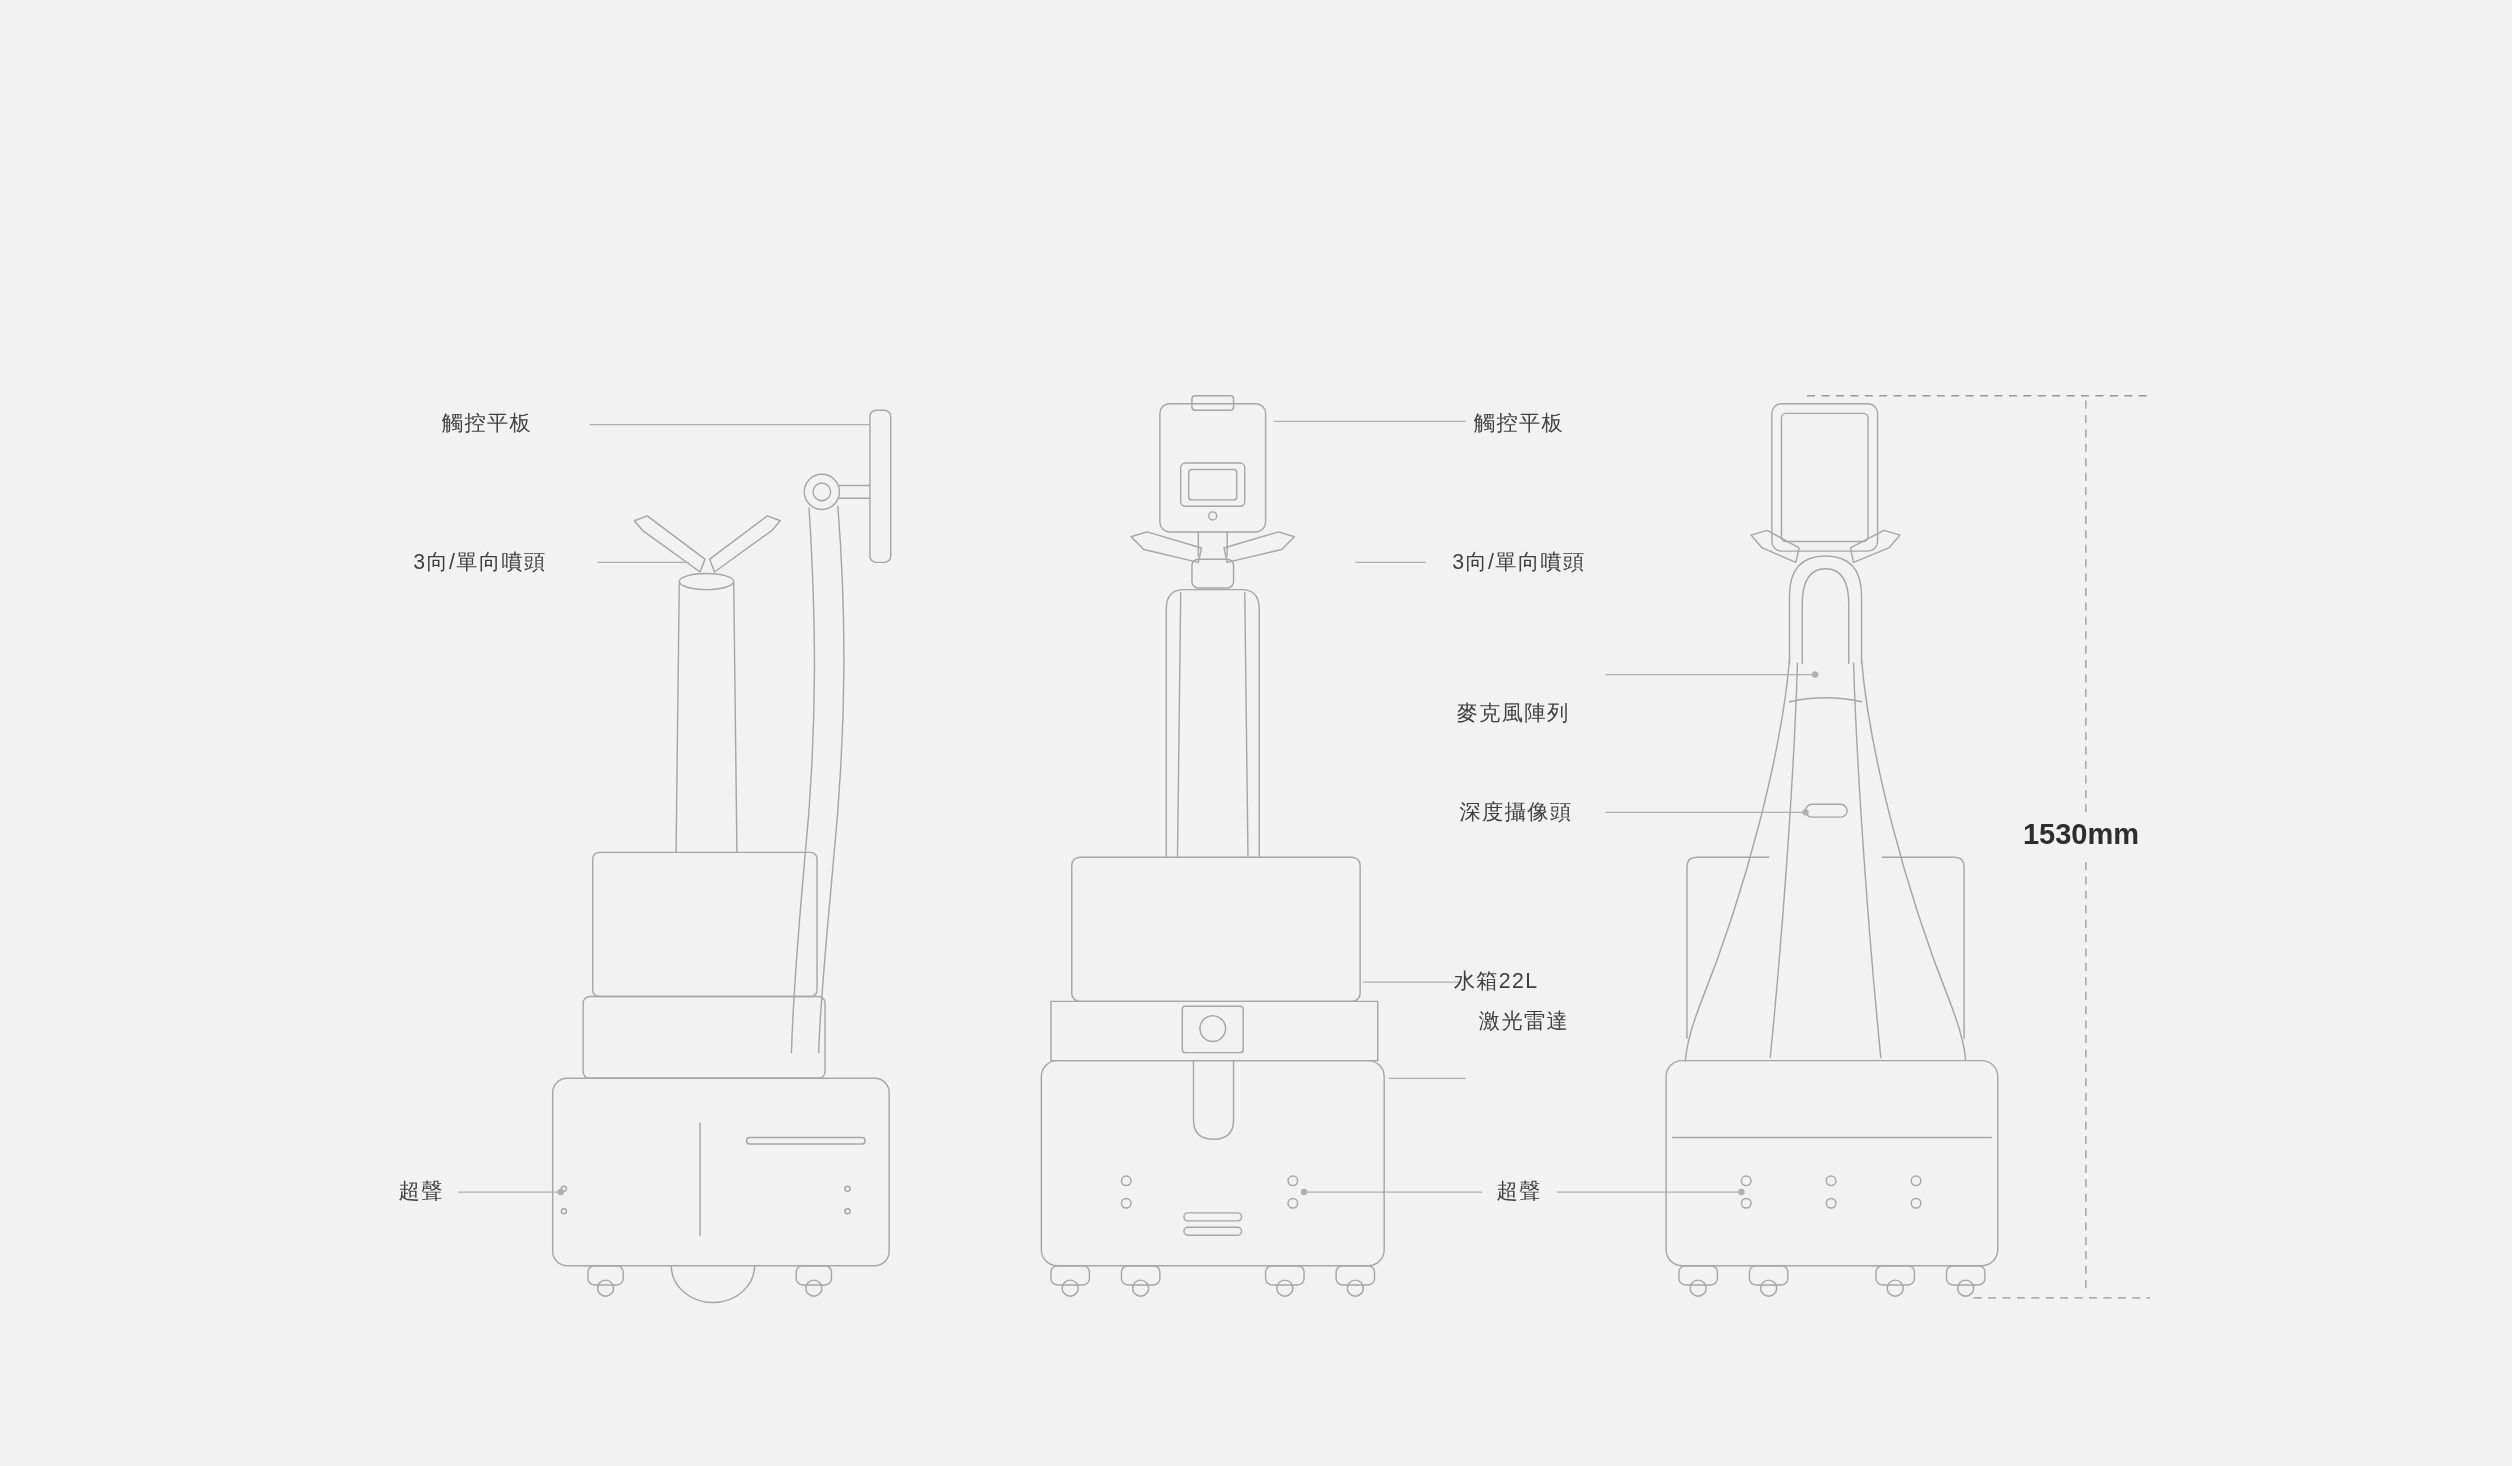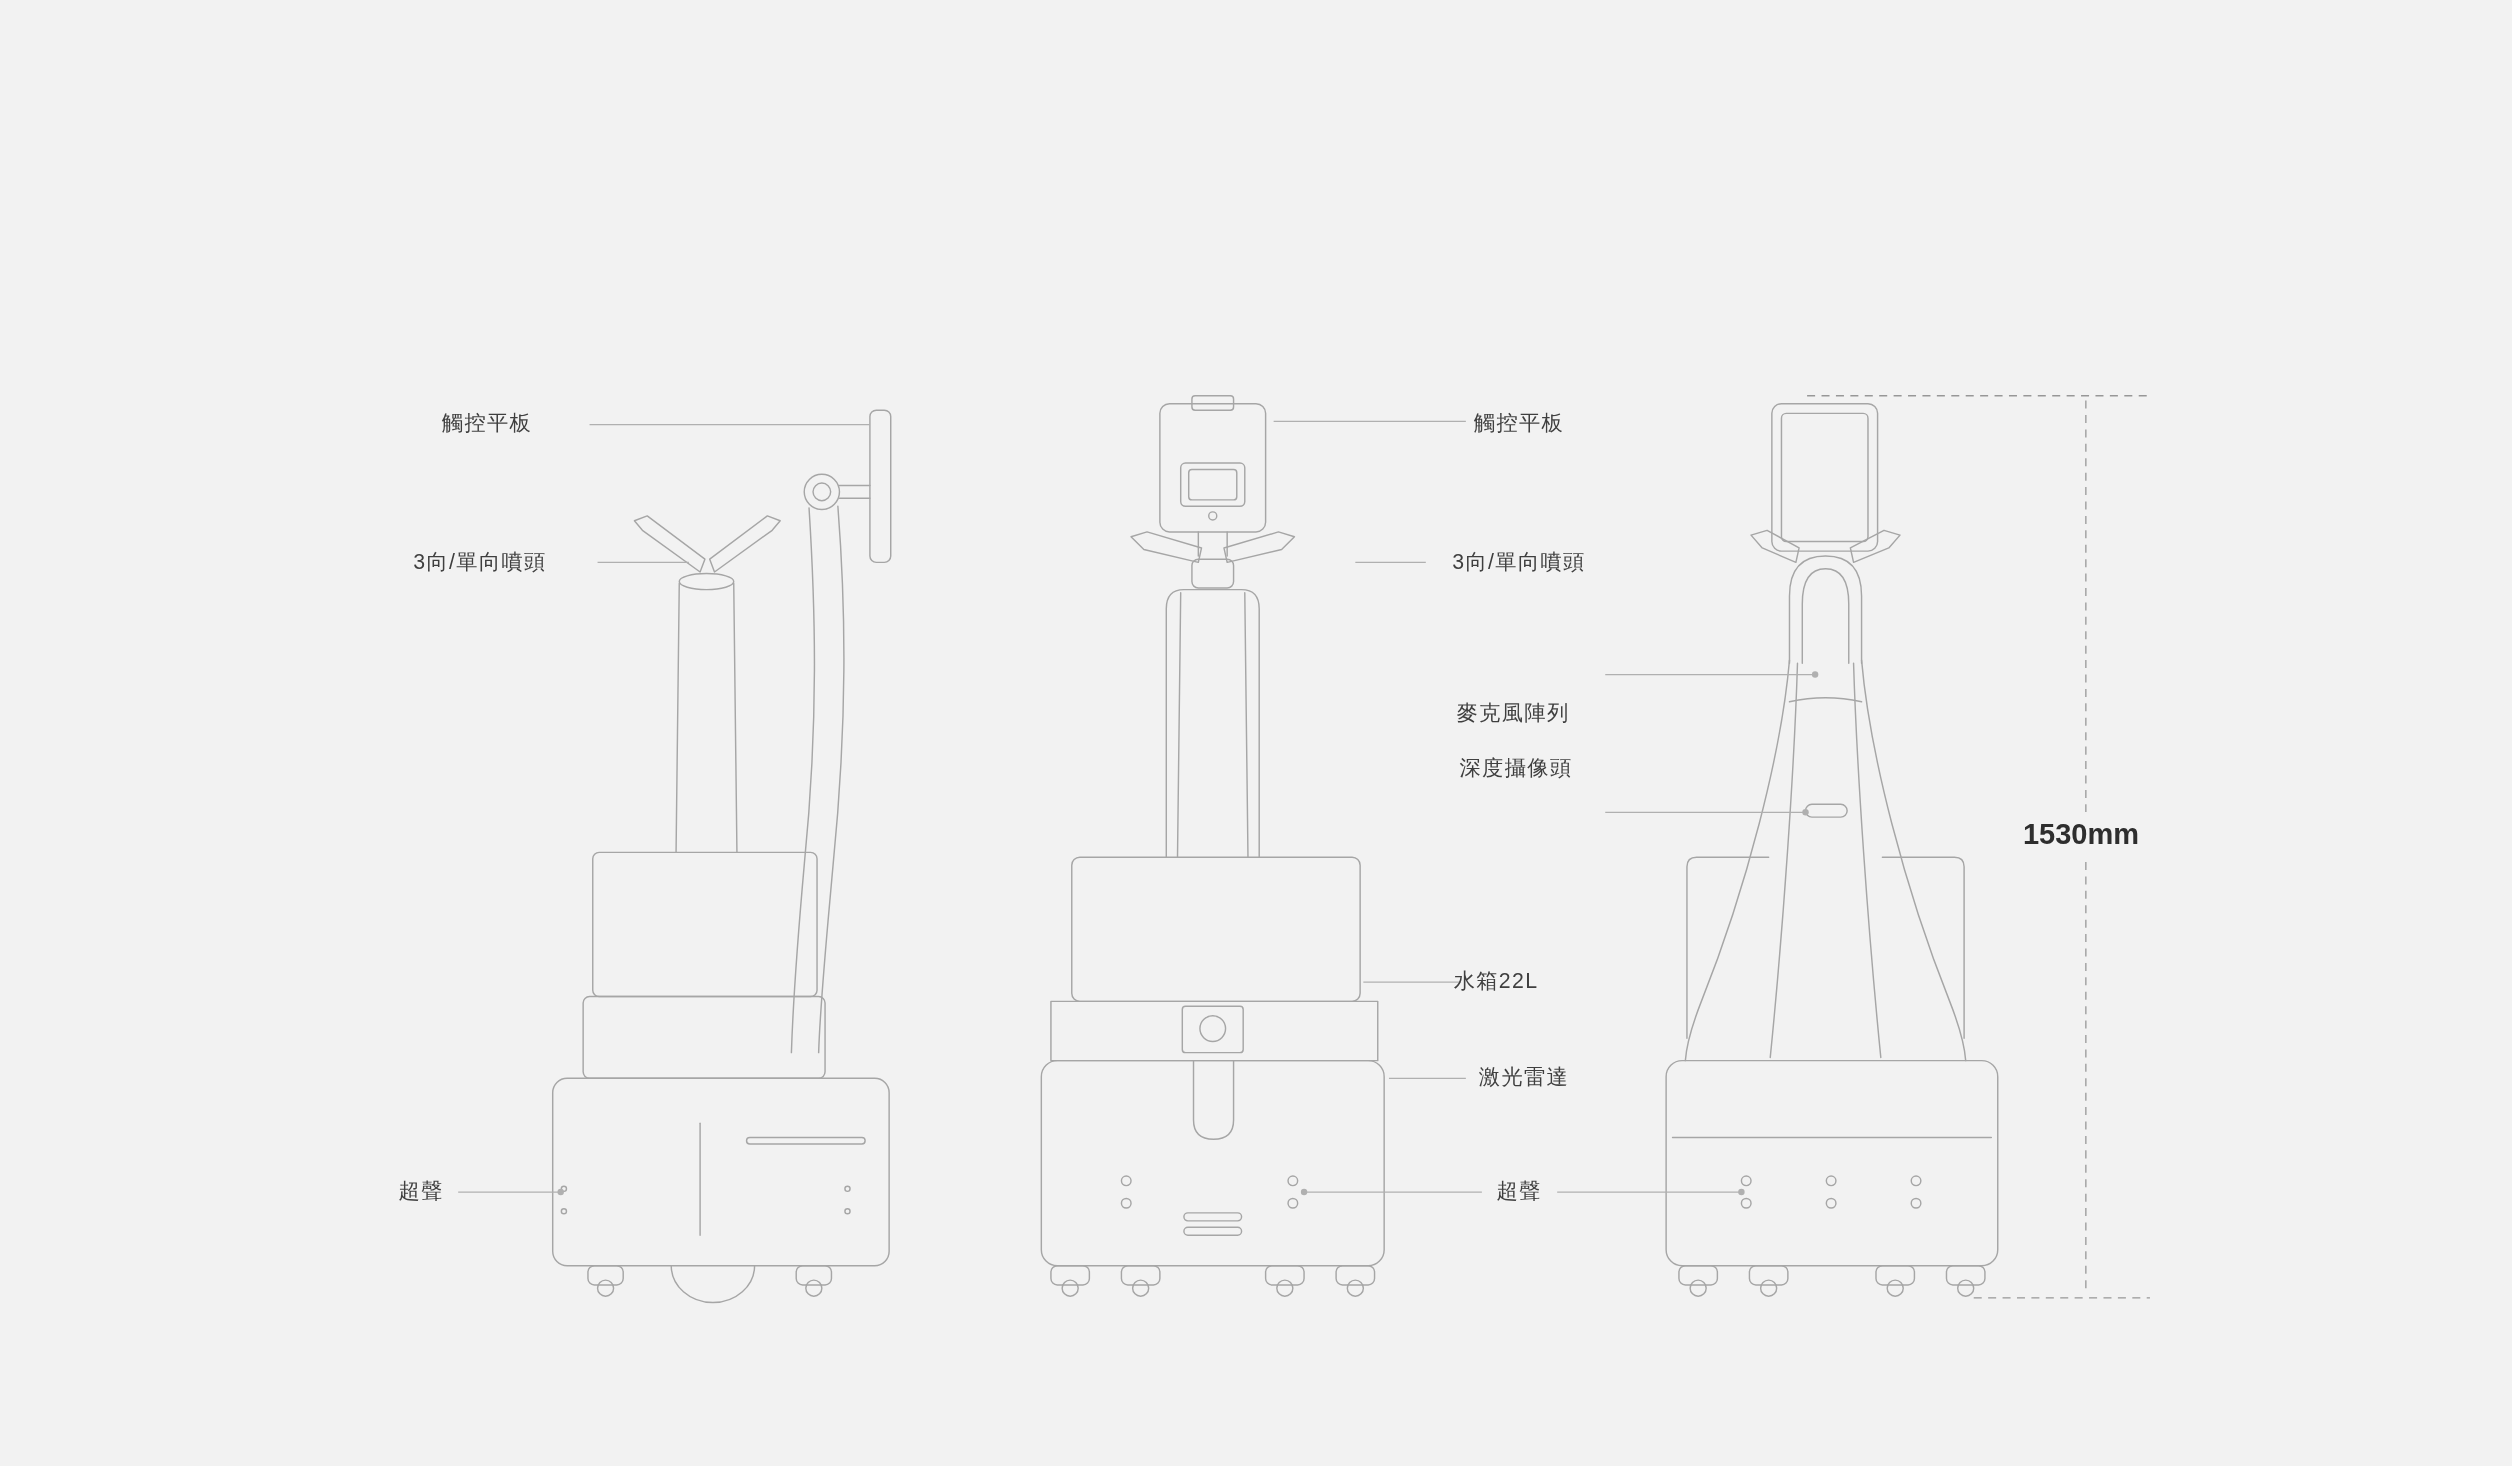--- a/index.html
+++ b/index.html
@@ -193,20 +193,20 @@
     </g>
   </svg>
 
   <div class="label" style="left:487px;top:424px">觸控平板</div>
   <div class="label" style="left:480px;top:563px">3向/單向噴頭</div>
   <div class="label" style="left:421px;top:1192px">超聲</div>
 
   <div class="label" style="left:1519px;top:424px">觸控平板</div>
   <div class="label" style="left:1519px;top:563px">3向/單向噴頭</div>
   <div class="label" style="left:1513px;top:714px">麥克風陣列</div>
-  <div class="label" style="left:1516px;top:769px">深度攝像頭</div>
+  <div class="label" style="left:1516px;top:813px">深度攝像頭</div>
   <div class="label" style="left:1496px;top:982px">水箱22L</div>
-  <div class="label" style="left:1524px;top:1078px">激光雷達</div>
+  <div class="label" style="left:1524px;top:1022px">激光雷達</div>
   <div class="label" style="left:1519px;top:1192px">超聲</div>
 
   <div class="label dim-label" style="left:2081px;top:834px">1530mm</div>
 </div>
 
 
 </body></html>

